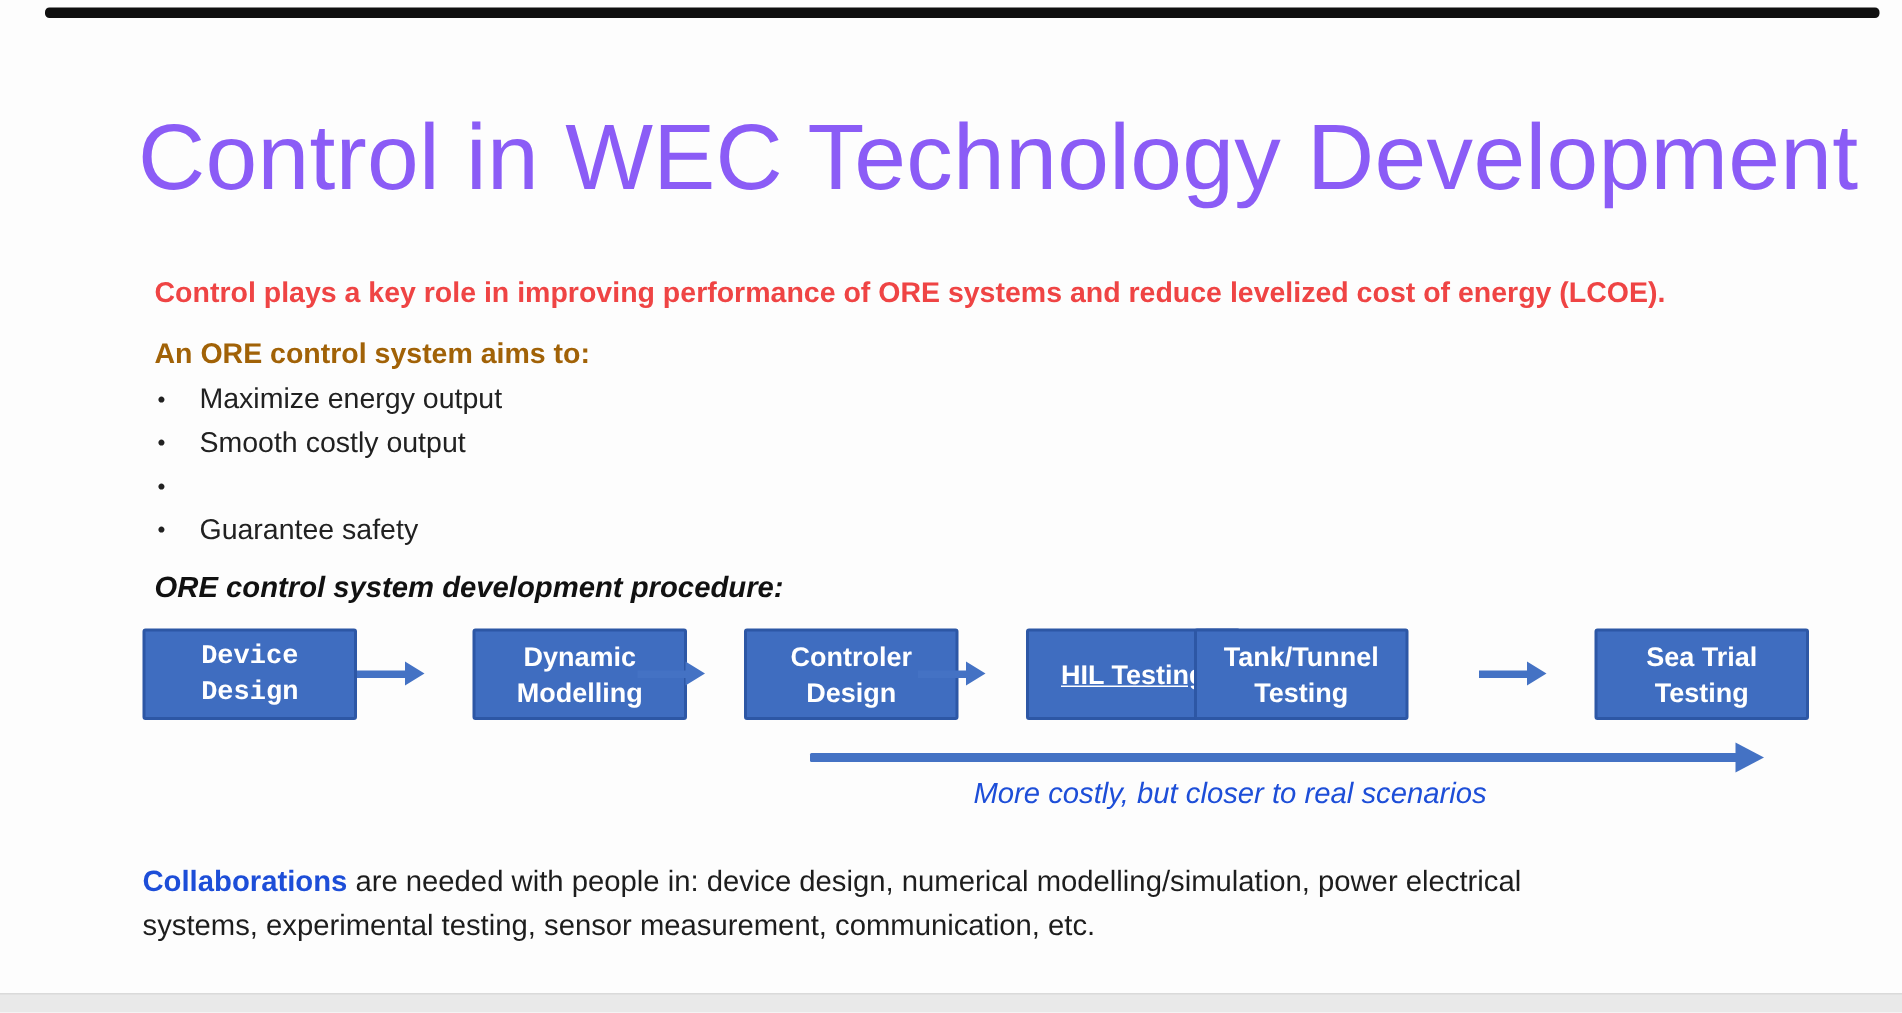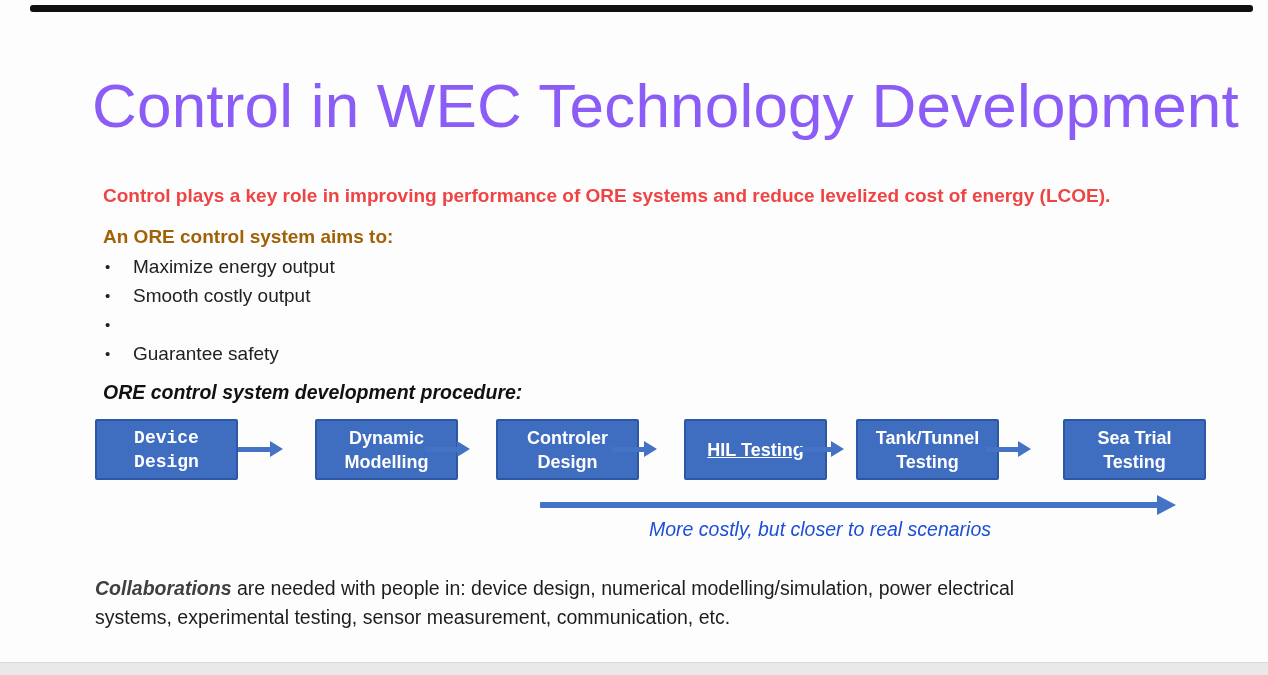--- a/index.html
+++ b/index.html
@@ -52,21 +52,21 @@
 
   
   .flow-box {
     position: absolute; top: 419px; width: 143px; height: 61px;
     background: #3f6dc0; border: 2px solid #2d57a5; border-radius: 2px;
     display: flex; flex-direction: column; align-items: center; justify-content: center;
     color: #ffffff; font-size: 18px; font-weight: 600; line-height: 24px;
     text-align: center;
   }
   .fb1 { left: 95px; font-family: Liberation Mono, monospace; }  .fb2 { left: 283px; margin-left: 32px; } .fb3 { left: 496px; }
-  .fb4 { left: 684px; text-decoration: underline; } .fb5 { left: 856px; } .fb6 { left: 1031px; margin-left: 32px; }
+  .fb4 { left: 684px; text-decoration: underline; } .fb5 { left: 796px; } .fb6 { left: 1031px; margin-left: 32px; }
 
   
   .conn { position: absolute; top: 440px; width: 45px; height: 18px; }
   .c1 { left: 238px; } .c2 { left: 425px; } .c3 { left: 612px; }
   .c4 { left: 799px; } .c5 { left: 986px; }
   .conn .shaft {
     position: absolute; left: 0; top: 7px; width: 33px; height: 5px; background: #4472c4;
   }
   .conn .head {
     position: absolute; left: 32px; top: 1px; width: 0; height: 0;
@@ -85,21 +85,21 @@
 
   .arrow-caption {
     position: absolute; left: 540px; top: 518px; width: 560px;
     text-align: center; font-size: 19.5px; font-style: italic; color: #1d4ed8;
   }
 
   .collab {
     position: absolute; left: 95px; top: 574px; width: 1090px;
     font-size: 19.5px; line-height: 29px; color: #1d1d1d;
   }
-  .collab b { font-weight: 700; color: #404040; font-style: italic; }
+  .collab b { font-weight: 700; color: #1d4ed8; }
 </style>
 </head>
 <body>
 
 <div class="stage">
 
   <div class="top-bar"></div>
 
   <h1 class="slide-title">Control in WEC Technology Development</h1>
 

